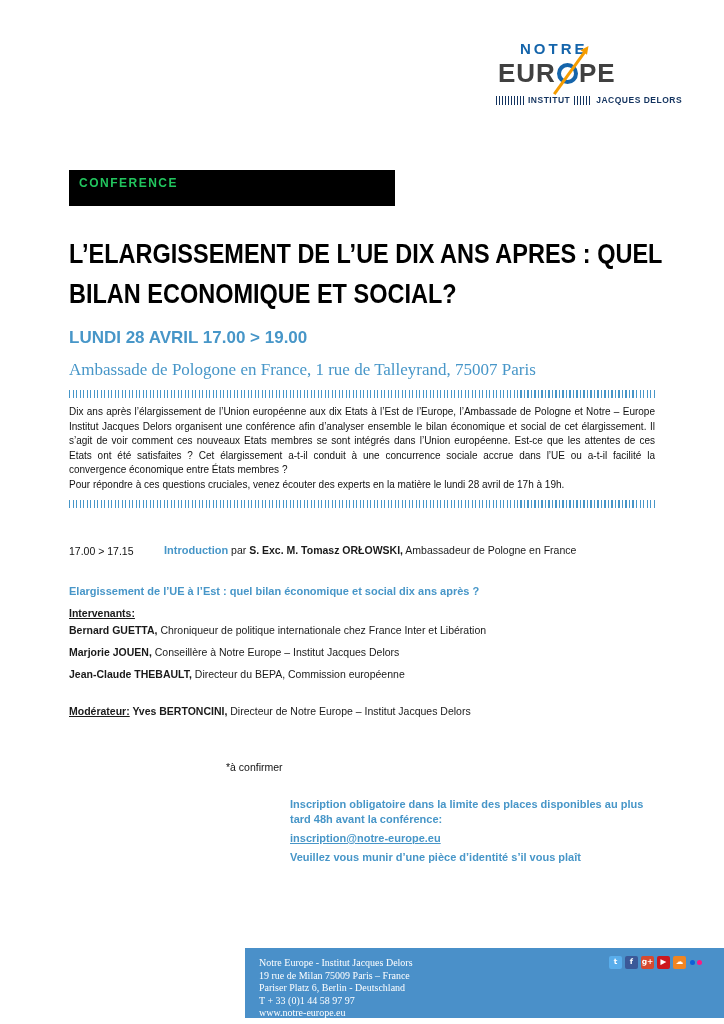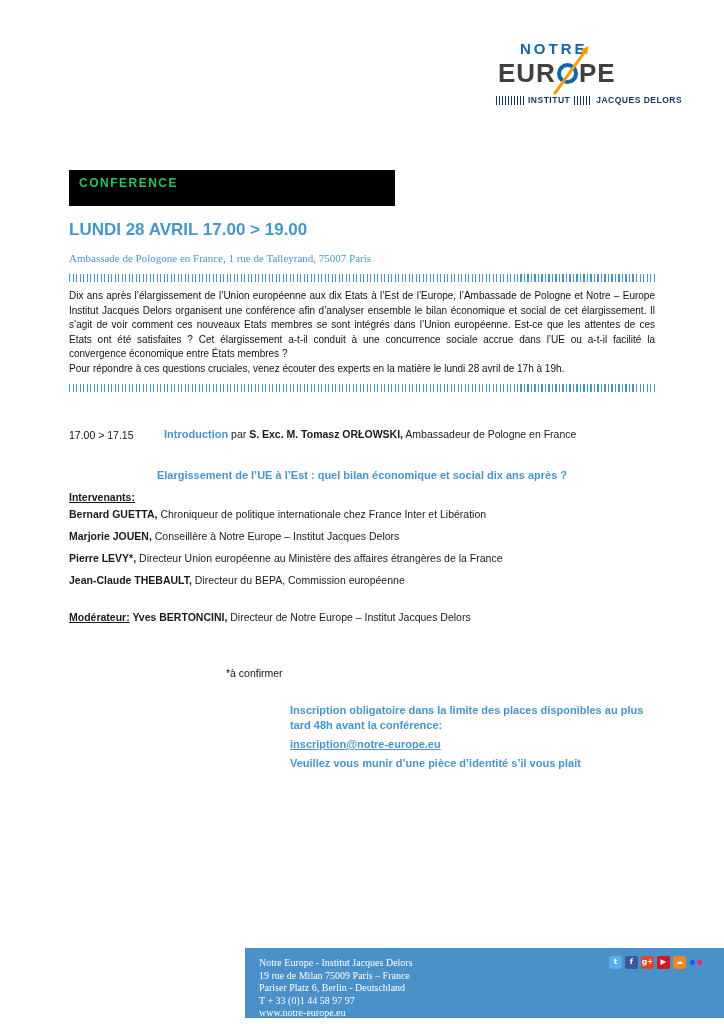--- a/index.html
+++ b/index.html
@@ -35,37 +35,37 @@
     font-size:12px; font-weight:bold; letter-spacing:1.5px;
     line-height:26px; padding-left:10px;
   }
 
   
   .title { margin-top:28px; color:#000; font-weight:bold; font-size:27px; line-height:40px; }
   .title .tline { transform:scaleX(0.87); transform-origin:0 50%; white-space:nowrap; }
 
   
   .datetime { margin-top:14px; color:#4796c8; font-size:17px; font-weight:bold; }
-  .venue { margin-top:12px; color:#4796c8; font-size:11px; font-family:"Liberation Serif", serif; }
+  .venue { margin-top:12px; color:#4796c8; font-size:17px; font-family:"Liberation Serif", serif; }
 
   
   .hatch { margin-top:10px; height:8px;
     background:repeating-linear-gradient(90deg,#4796c8 0,#4796c8 1px,transparent 1px,transparent 3.5px); }
 
   
   .intro { margin-top:7px; font-size:10px; line-height:14.6px; text-align:justify; color:#111; }
   .hatch.second { margin-top:7px; }
 
   
   .sched-row { display:flex;gap:7px; }
   .row-1 { margin-top:36px; }
   .row-2 { margin-top:28px; }
   .sched-time { width:88px; flex-shrink:0; font-size:10.5px; padding-top:1px; color:#111; }
   .sched-body { flex:1; font-size:10.5px; }
-  .sched-heading { color:#4796c8; font-weight:bold; font-size:11px;text-align:center; }
+  .sched-heading { color:#4796c8; font-weight:bold; font-size:11px; }
   .intervenants { margin-top:10px; font-weight:bold; text-decoration:underline; }
   .speaker { line-height:22px; }
   .speaker b, .mod b, .sched-body b { font-weight:bold; }
   .mod { margin-top:20px; }
   .mod .mod-label { font-weight:bold; text-decoration:underline; }
 
   .footnote { margin:44px 0 0 157px; font-size:10.5px; color:#111; }
 
   
   .registration { margin:24px 0 0 221px; width:358px; color:#4796c8; font-weight:bold; font-size:11px; line-height:15px; }
@@ -103,20 +103,24 @@
   <div class="logo">
     <div class="logo-notre">NOTRE</div>
     <div class="logo-europe"><span>EUR</span><span class="logo-o"><span class="logo-needle"></span></span><span>PE</span></div>
     <div class="logo-institut"><span class="bars"></span><span>INSTITUT</span><span class="bars small"></span><span>JACQUES DELORS</span></div>
   </div>
 
   <div class="banner">CONFERENCE</div>
 
   <div class="content">
 
+    <div class="title">
+      <div class="tline">L’ELARGISSEMENT DE L’UE DIX ANS APRES : QUEL</div>
+      <div class="tline">BILAN ECONOMIQUE ET SOCIAL?</div>
+    </div>
 
     <div class="datetime">LUNDI 28 AVRIL 17.00 &gt; 19.00</div>
     <div class="venue">Ambassade de Pologone en France, 1 rue de Talleyrand, 75007 Paris</div>
 
     <div class="hatch"></div>
 
     <div class="intro">
       <div>Dix ans après l’élargissement de l’Union européenne aux dix Etats à l’Est de l’Europe, l’Ambassade de Pologne et Notre – Europe Institut Jacques Delors organisent une conférence afin d’analyser ensemble le bilan économique et social de cet élargissement. Il s’agit de voir comment ces nouveaux Etats membres se sont intégrés dans l’Union européenne. Est-ce que les attentes de ces Etats ont été satisfaites ? Cet élargissement a-t-il conduit à une concurrence sociale accrue dans l’UE ou a-t-il facilité la convergence économique entre États membres ?</div>
       <div>Pour répondre à ces questions cruciales, venez écouter des experts en la matière le lundi 28 avril de 17h à 19h.</div>
     </div>
@@ -127,21 +131,20 @@
       <div class="sched-time">17.00 &gt; 17.15</div>
       <div class="sched-body"><span class="sched-heading">Introduction</span><span> par </span><b>S. Exc. M. Tomasz ORŁOWSKI,</b><span> Ambassadeur de Pologne en France</span></div>
     </div>
 
     <div class="sched-row row-2">
       <div class="sched-body">
         <div class="sched-heading">Elargissement de l’UE à l’Est : quel bilan économique et social dix ans après ?</div>
         <div class="intervenants">Intervenants:</div>
         <div class="speaker"><b>Bernard GUETTA,</b><span> Chroniqueur de politique internationale chez France Inter et Libération</span></div>
         <div class="speaker"><b>Marjorie JOUEN,</b><span> Conseillère à Notre Europe – Institut Jacques Delors</span></div>
-        <div class="speaker"><b>Pierre LEVY*,</b><span> Directeur Union européenne au Ministère des affaires étrangères de la France</span></div>
         <div class="speaker"><b>Jean-Claude THEBAULT,</b><span> Directeur du BEPA, Commission européenne</span></div>
         <div class="mod"><span class="mod-label">Modérateur:</span><b> Yves BERTONCINI,</b><span> Directeur de Notre Europe – Institut Jacques Delors</span></div>
       </div>
     </div>
 
     <div class="footnote">*à confirmer</div>
 
     <div class="registration">
       <div>Inscription obligatoire dans la limite des places disponibles au plus tard 48h avant la conférence:</div>
       <a class="reg-email">inscription@notre-europe.eu</a>

